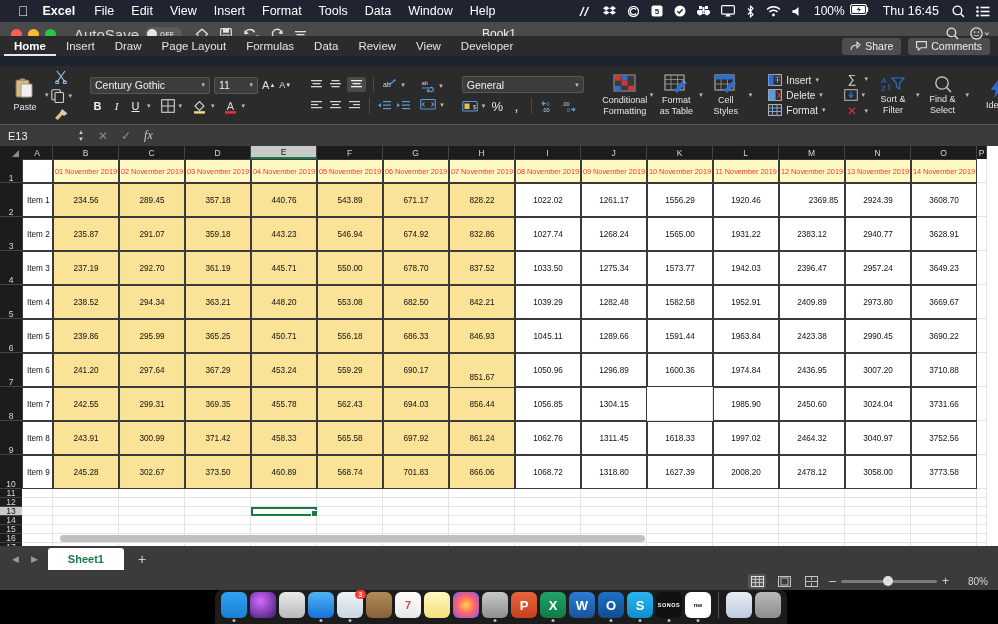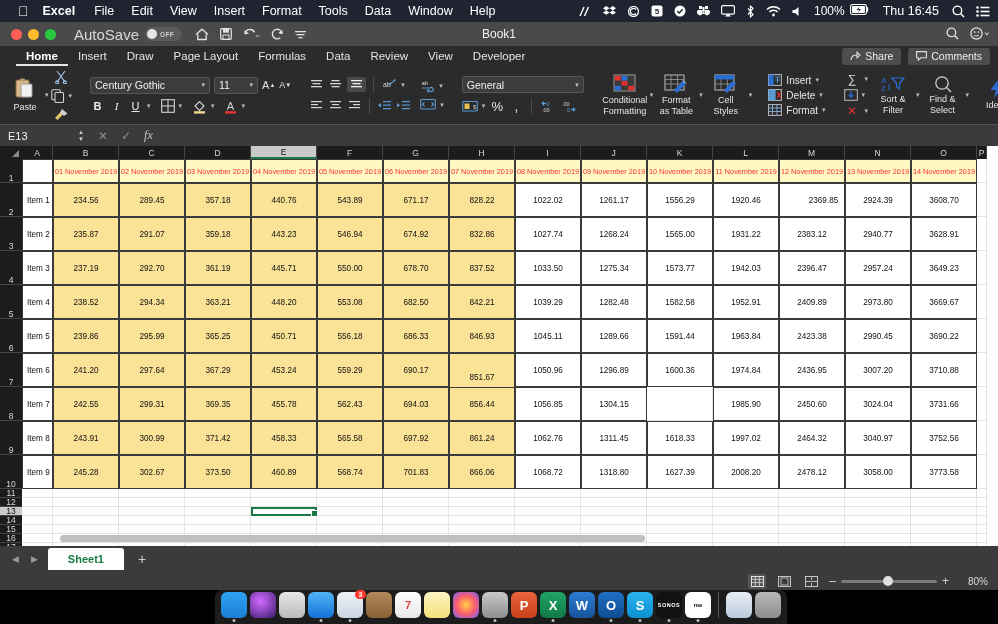--- a/index.html
+++ b/index.html
@@ -45,23 +45,23 @@
     color:#cfcfcf; letter-spacing:.3px; font-weight:bold;
   }
   .toggle .knob { width:10px; height:10px; border-radius:50%; background:#e6e6e6; margin-right:3px; }
   .tb-icons { display:flex; align-items:center; gap:11px; margin-left:13px; color:#e2e2e2; }
   .tb-icons svg { display:block; }
   .doctitle { position:absolute; left:0; right:0; text-align:center; font-size:12px; color:#f0f0f0; pointer-events:none; }
   .tb-right { margin-left:auto; display:flex; align-items:center; gap:11px; z-index:2; }
 
   
   .tabs {
-    position:absolute; top:46px; left:0; width:998px; height:20px;
+    position:absolute; top:36px; left:0; width:998px; height:20px;
     background:#2b2b2b; display:flex; align-items:center;
-    padding-left:16px; font-size:11.5px; color:#e4e4e4;
+    padding-left:4px; font-size:11.5px; color:#e4e4e4;
   }
   .tab { padding:0 10px; height:20px; line-height:20px; white-space:nowrap; }
   .tab.active { color:#ffffff; font-weight:bold; border-bottom:2px solid #e8e8e8; }
   .tabs-right { margin-left:auto; display:flex; gap:7px; padding-right:8px; align-items:center; }
   .pillbtn {
     background:#4d4d4d; border-radius:3px; color:#eee; font-size:10.5px;
     padding:2.5px 8px; display:flex; align-items:center; gap:4px; white-space:nowrap;
   }
 
   

